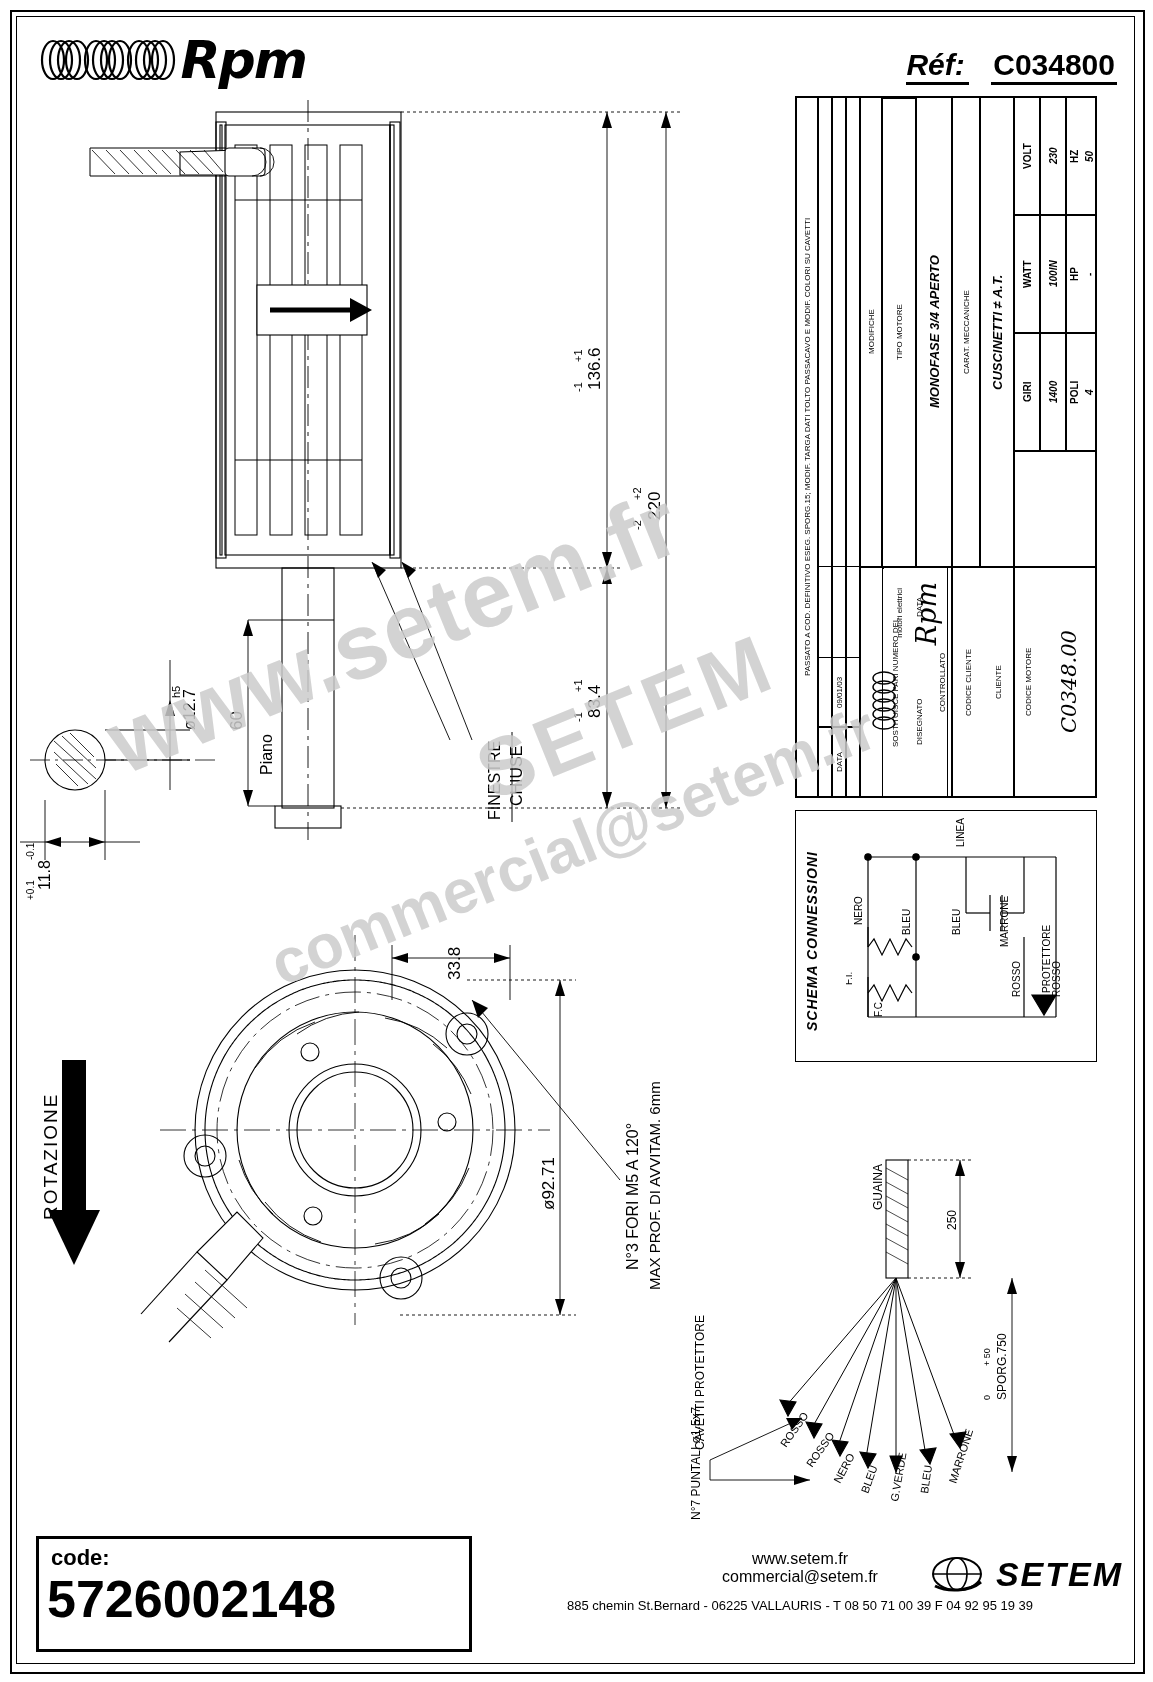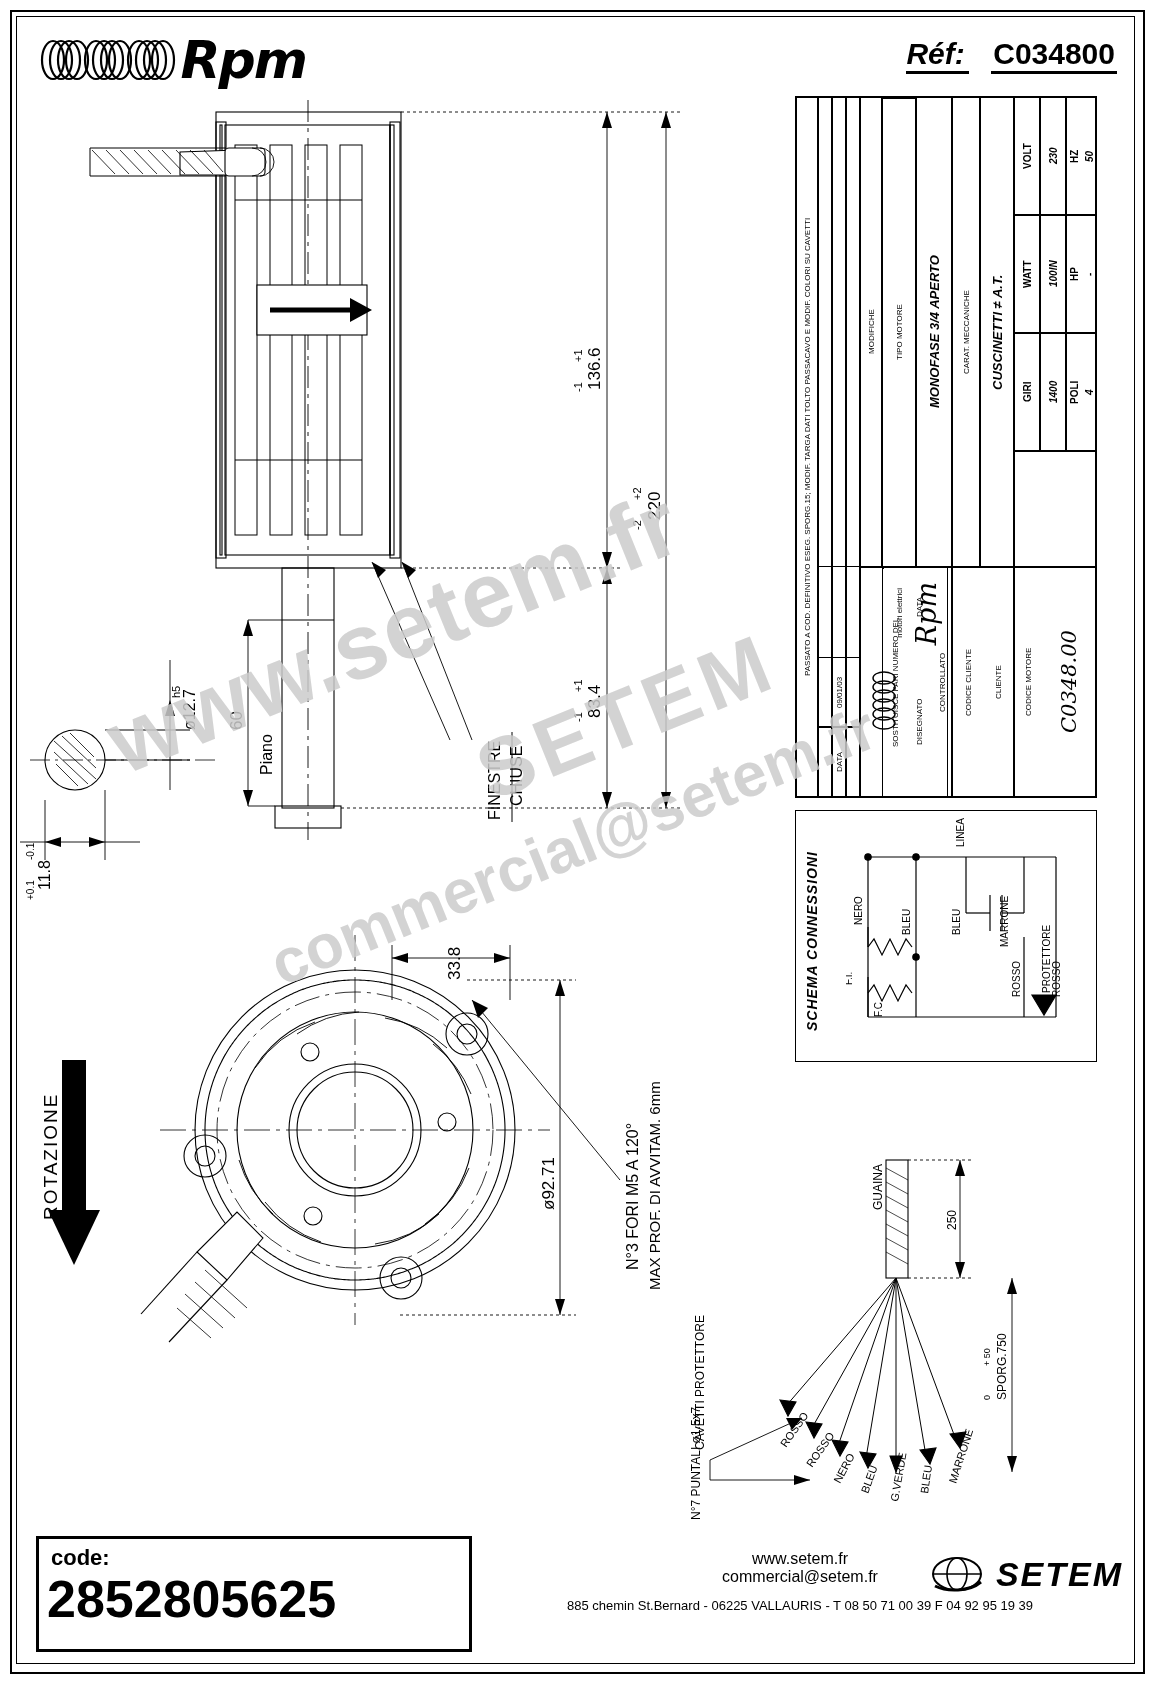--- a/index.html
+++ b/index.html
@@ -11,21 +11,21 @@
   .abs{position:absolute;}
   .vtext{writing-mode:vertical-rl;transform:rotate(180deg);white-space:nowrap;}
   .tiny{font-size:8px;}
   .sm{font-size:10px;}
   .md{font-size:13px;}
 
   
   #logo{left:36px;top:30px;}
   #logo .coils{display:inline-block;vertical-align:middle;}
   #logo .rpmword{display:inline-block;vertical-align:middle;font-size:52px;font-weight:bold;font-style:italic;letter-spacing:-2px;font-family:"DejaVu Sans",sans-serif;}
-  #refbox{right:36px;top:37px;text-align:right;}
+  #refbox{right:36px;top:48px;text-align:right;}
   #refbox .reflbl{font-size:30px;font-style:italic;font-weight:bold;border-bottom:3px solid #000;display:inline-block;padding-right:4px;}
   #refbox .refval{font-size:30px;font-weight:bold;margin-left:18px;border-bottom:3px solid #000;display:inline-block;padding:0 2px;}
 
   
   #titleblock{left:795px;top:96px;width:300px;height:700px;border:1.4px solid #000;}
   #titleblock .cell{position:absolute;border:0.8px solid #000;box-sizing:border-box;}
   .vlabel{writing-mode:vertical-rl;transform:rotate(180deg);white-space:nowrap;display:flex;align-items:center;justify-content:center;width:100%;height:100%;}
   .vlabel.it{font-style:italic;}
   .bold{font-weight:bold;}
 
@@ -555,21 +555,21 @@
   </svg>
 
   <div id="wm">
     <div class="wmtxt" id="wm1">www.setem.fr</div>
     <div class="wmtxt" id="wm2">SETEM</div>
     <div class="wmtxt" id="wm3">commercial@setem.fr</div>
   </div>
 
   <div class="abs" id="codebox">
     <div class="clabel">code:</div>
-    <div class="cval">2852805625</div>
+    <div class="cval">5726002148</div>
   </div>
 
   <div class="abs" id="footer">
     <div class="line1">www.setem.fr</div>
     <div class="line2">commercial@setem.fr</div>
     <div class="line3">885 chemin St.Bernard  -  06225 VALLAURIS  -  T 08 50 71 00 39   F 04 92 95 19 39</div>
   </div>
 
   <div class="abs" style="right:30px;top:1552px;">
     <svg width="56" height="44" viewBox="0 0 56 44" style="display:inline-block;vertical-align:middle;">

